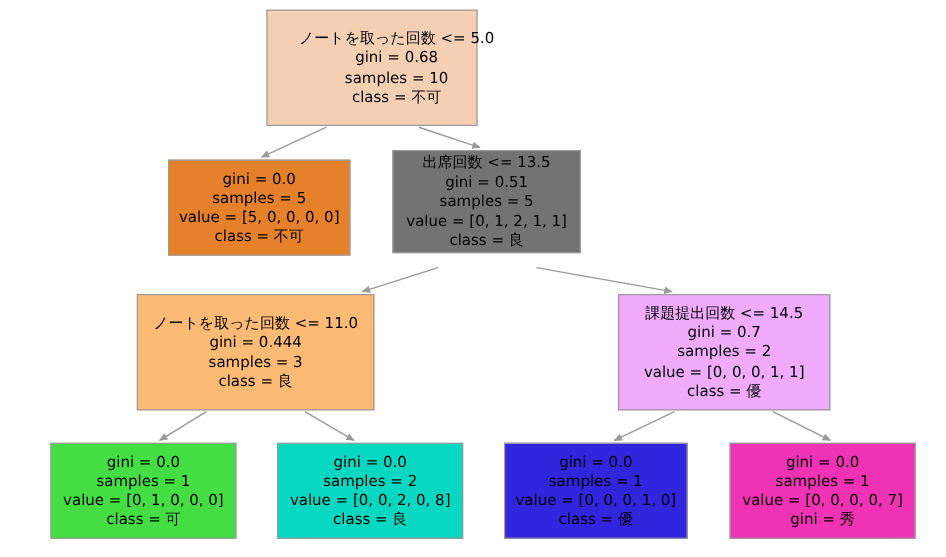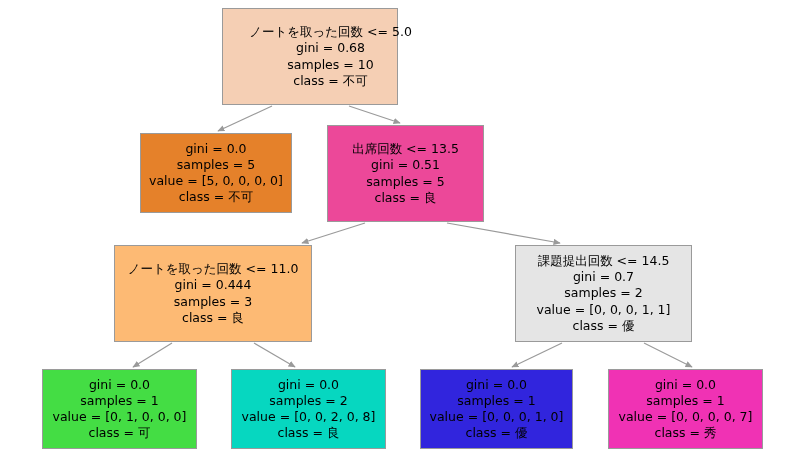--- a/index.html
+++ b/index.html
@@ -55,33 +55,34 @@
         <span class="line">gini = 0.68</span>
         <span class="line">samples = 10</span>
         <span class="line jp">class = 不可</span>
       </div>
       <div class="node" style="left: 140px; top: 133px; width: 152px; height: 80px; background: rgb(229, 129, 42); border-color: rgb(154, 154, 154);">
         <span class="line">gini = 0.0</span>
         <span class="line">samples = 5</span>
         <span class="line">value = [5, 0, 0, 0, 0]</span>
         <span class="line jp">class = 不可</span>
       </div>
-      <div class="node" style="left: 327px; top: 125px; width: 157px; height: 97px; background: #ec4899; border-color: rgb(154, 154, 154);">
+      <div class="node" style="left: 327px; top: 125px; width: 157px; height: 86px; background: #737373; border-color: rgb(154, 154, 154);">
         <span class="line jp">出席回数 &lt;= 13.5</span>
         <span class="line">gini = 0.51</span>
         <span class="line">samples = 5</span>
+        <span class="line">value = [0, 1, 2, 1, 1]</span>
         <span class="line jp">class = 良</span>
       </div>
       <div class="node" style="left: 114px; top: 245px; width: 198px; height: 97px; background: #fdba74; border-color: rgb(154, 154, 154);">
         <span class="line jp">ノートを取った回数 &lt;= 11.0</span>
         <span class="line">gini = 0.444</span>
         <span class="line">samples = 3</span>
         <span class="line jp">class = 良</span>
       </div>
-      <div class="node" style="left: 515px; top: 245px; width: 177px; height: 97px; background: #e5e5e5; border-color: rgb(154, 154, 154);">
+      <div class="node" style="left: 515px; top: 245px; width: 177px; height: 97px; background: #f0abfc; border-color: rgb(154, 154, 154);">
         <span class="line jp">課題提出回数 &lt;= 14.5</span>
         <span class="line">gini = 0.7</span>
         <span class="line">samples = 2</span>
         <span class="line">value = [0, 0, 0, 1, 1]</span>
         <span class="line jp">class = 優</span>
       </div>
       <div class="node" style="left: 42px; top: 369px; width: 155px; height: 80px; background: rgb(68, 221, 68); border-color: rgb(154, 154, 154);">
         <span class="line">gini = 0.0</span>
         <span class="line">samples = 1</span>
         <span class="line">value = [0, 1, 0, 0, 0]</span>
@@ -96,17 +97,17 @@
       <div class="node" style="left: 420px; top: 369px; width: 153px; height: 80px; background: rgb(49, 37, 221); border-color: rgb(154, 154, 154);">
         <span class="line">gini = 0.0</span>
         <span class="line">samples = 1</span>
         <span class="line">value = [0, 0, 0, 1, 0]</span>
         <span class="line jp">class = 優</span>
       </div>
       <div class="node" style="left: 608px; top: 369px; width: 155px; height: 80px; background: rgb(240, 50, 180); border-color: rgb(154, 154, 154);">
         <span class="line">gini = 0.0</span>
         <span class="line">samples = 1</span>
         <span class="line">value = [0, 0, 0, 0, 7]</span>
-        <span class="line jp">class = 秀</span>
+        <span class="line jp">gini = 秀</span>
       </div>
     </div>
 
 </div>
 
 </body></html>

